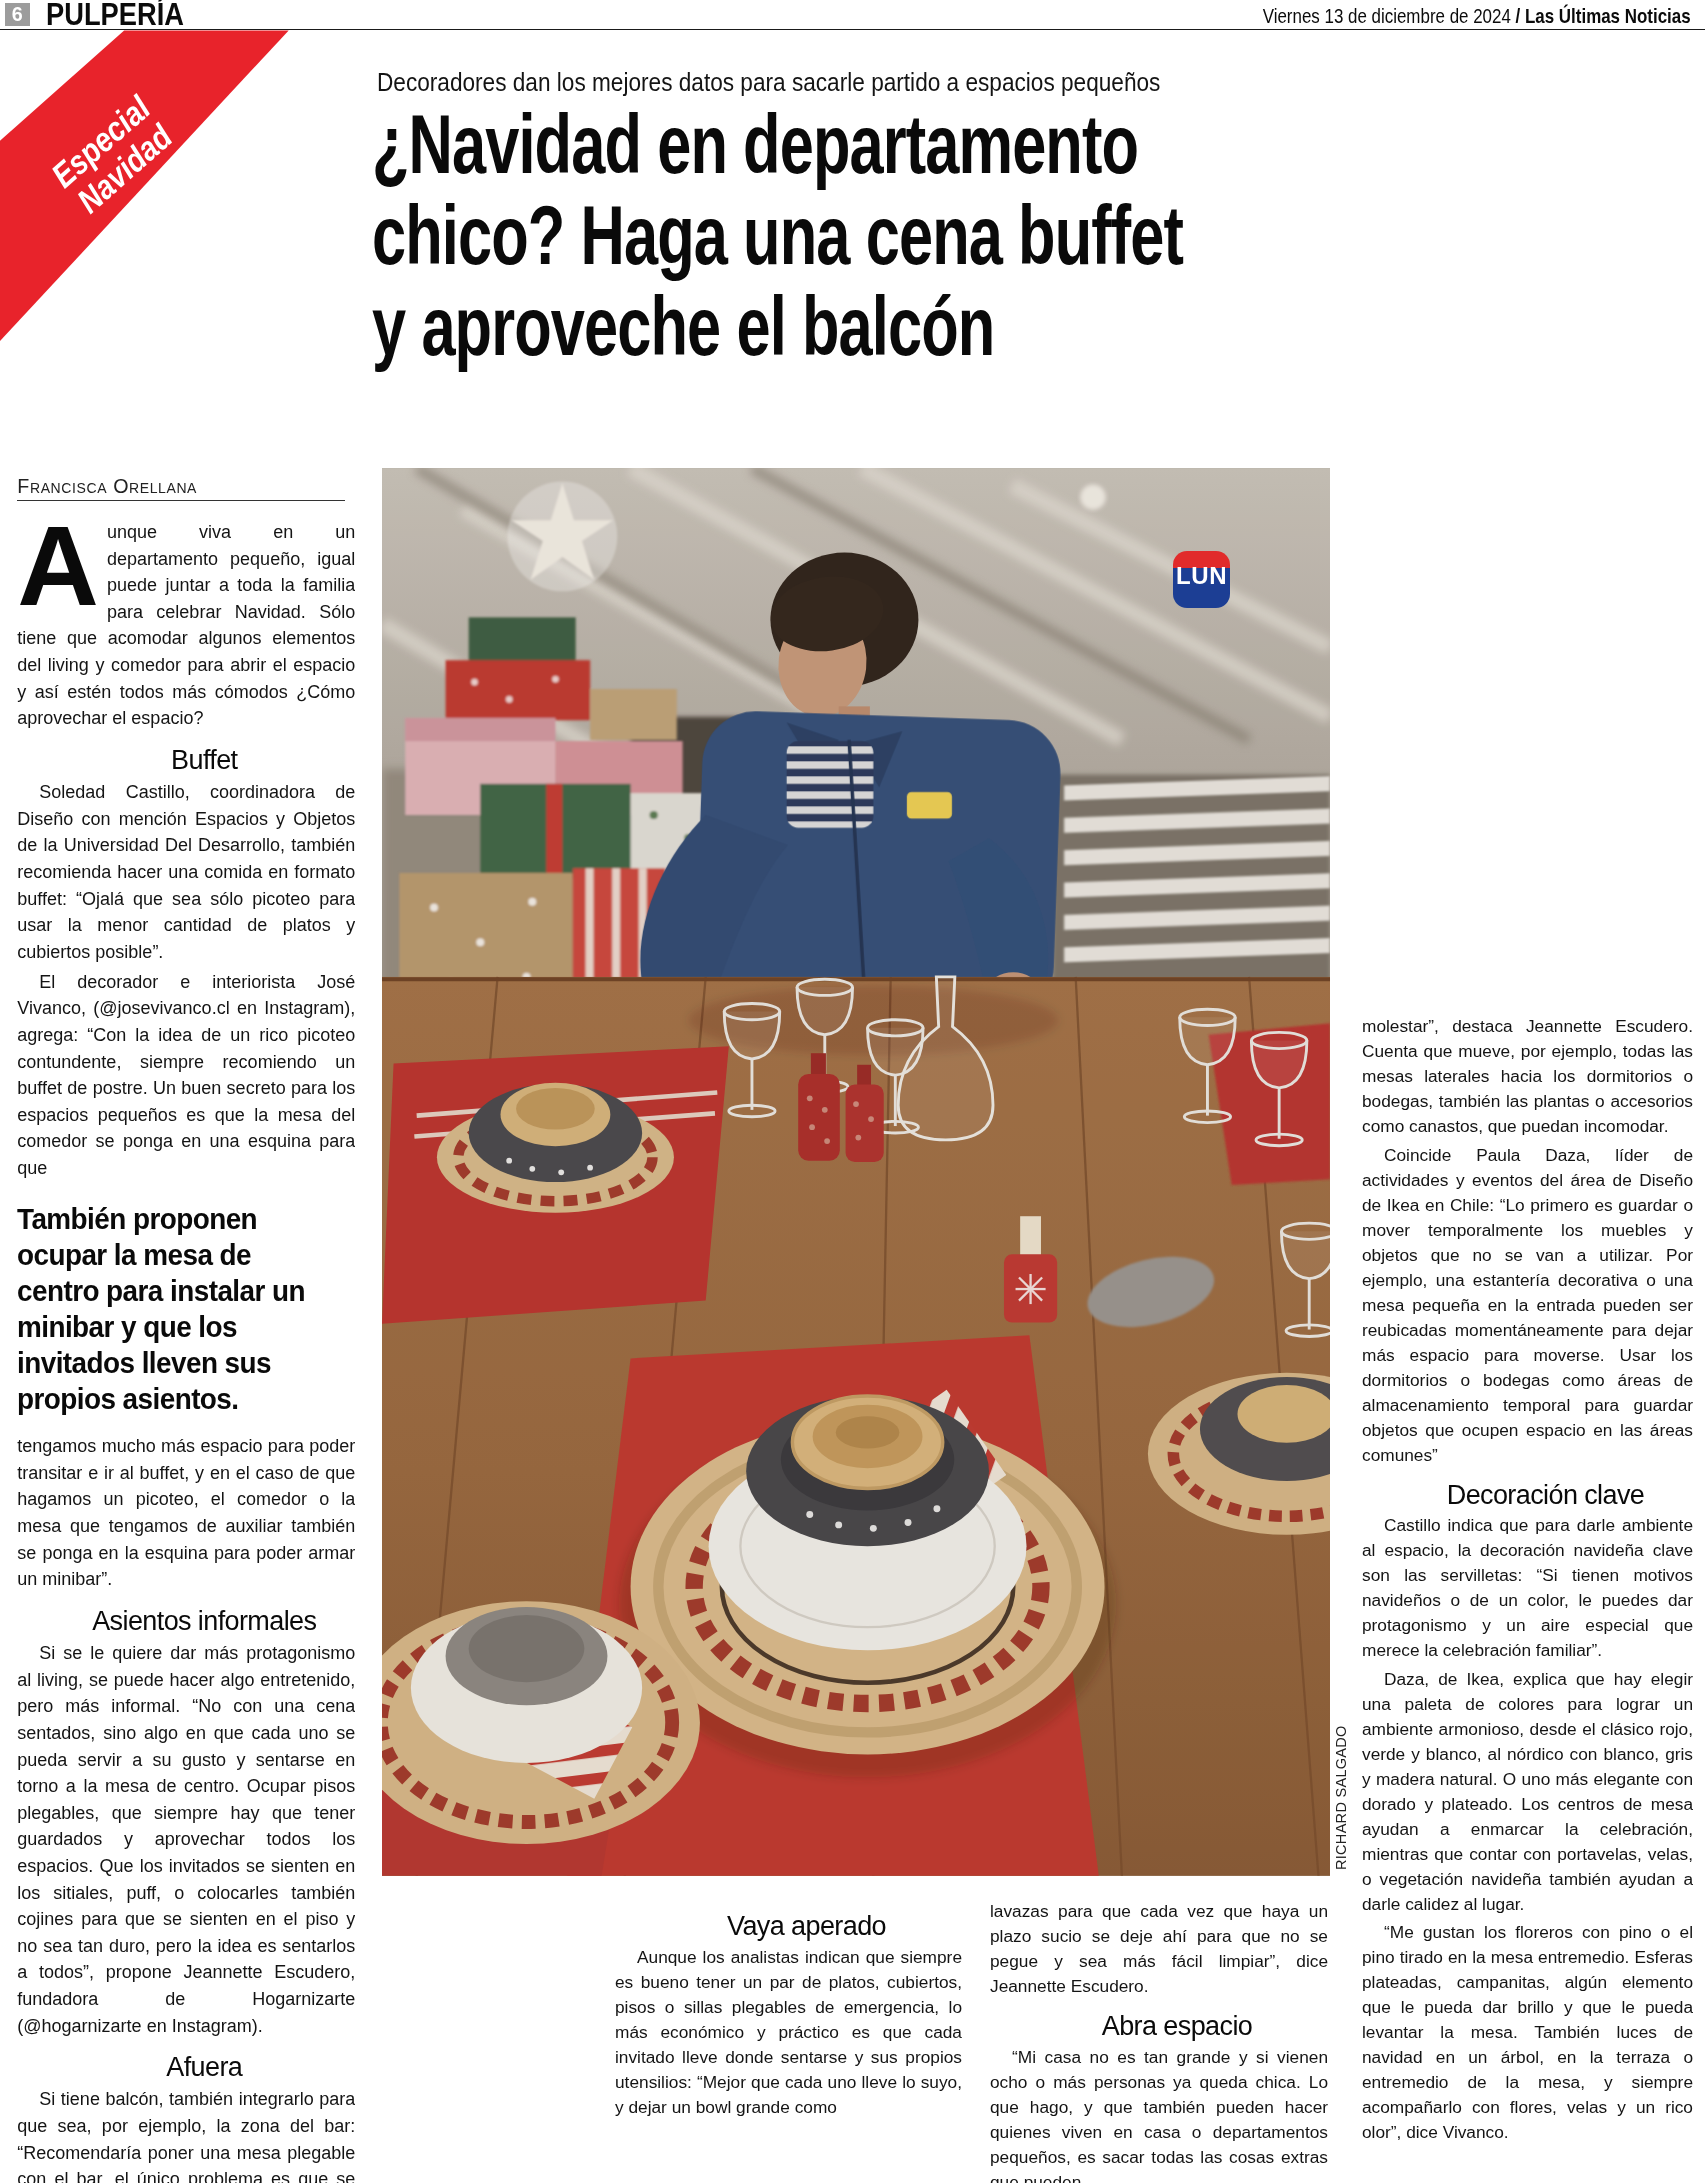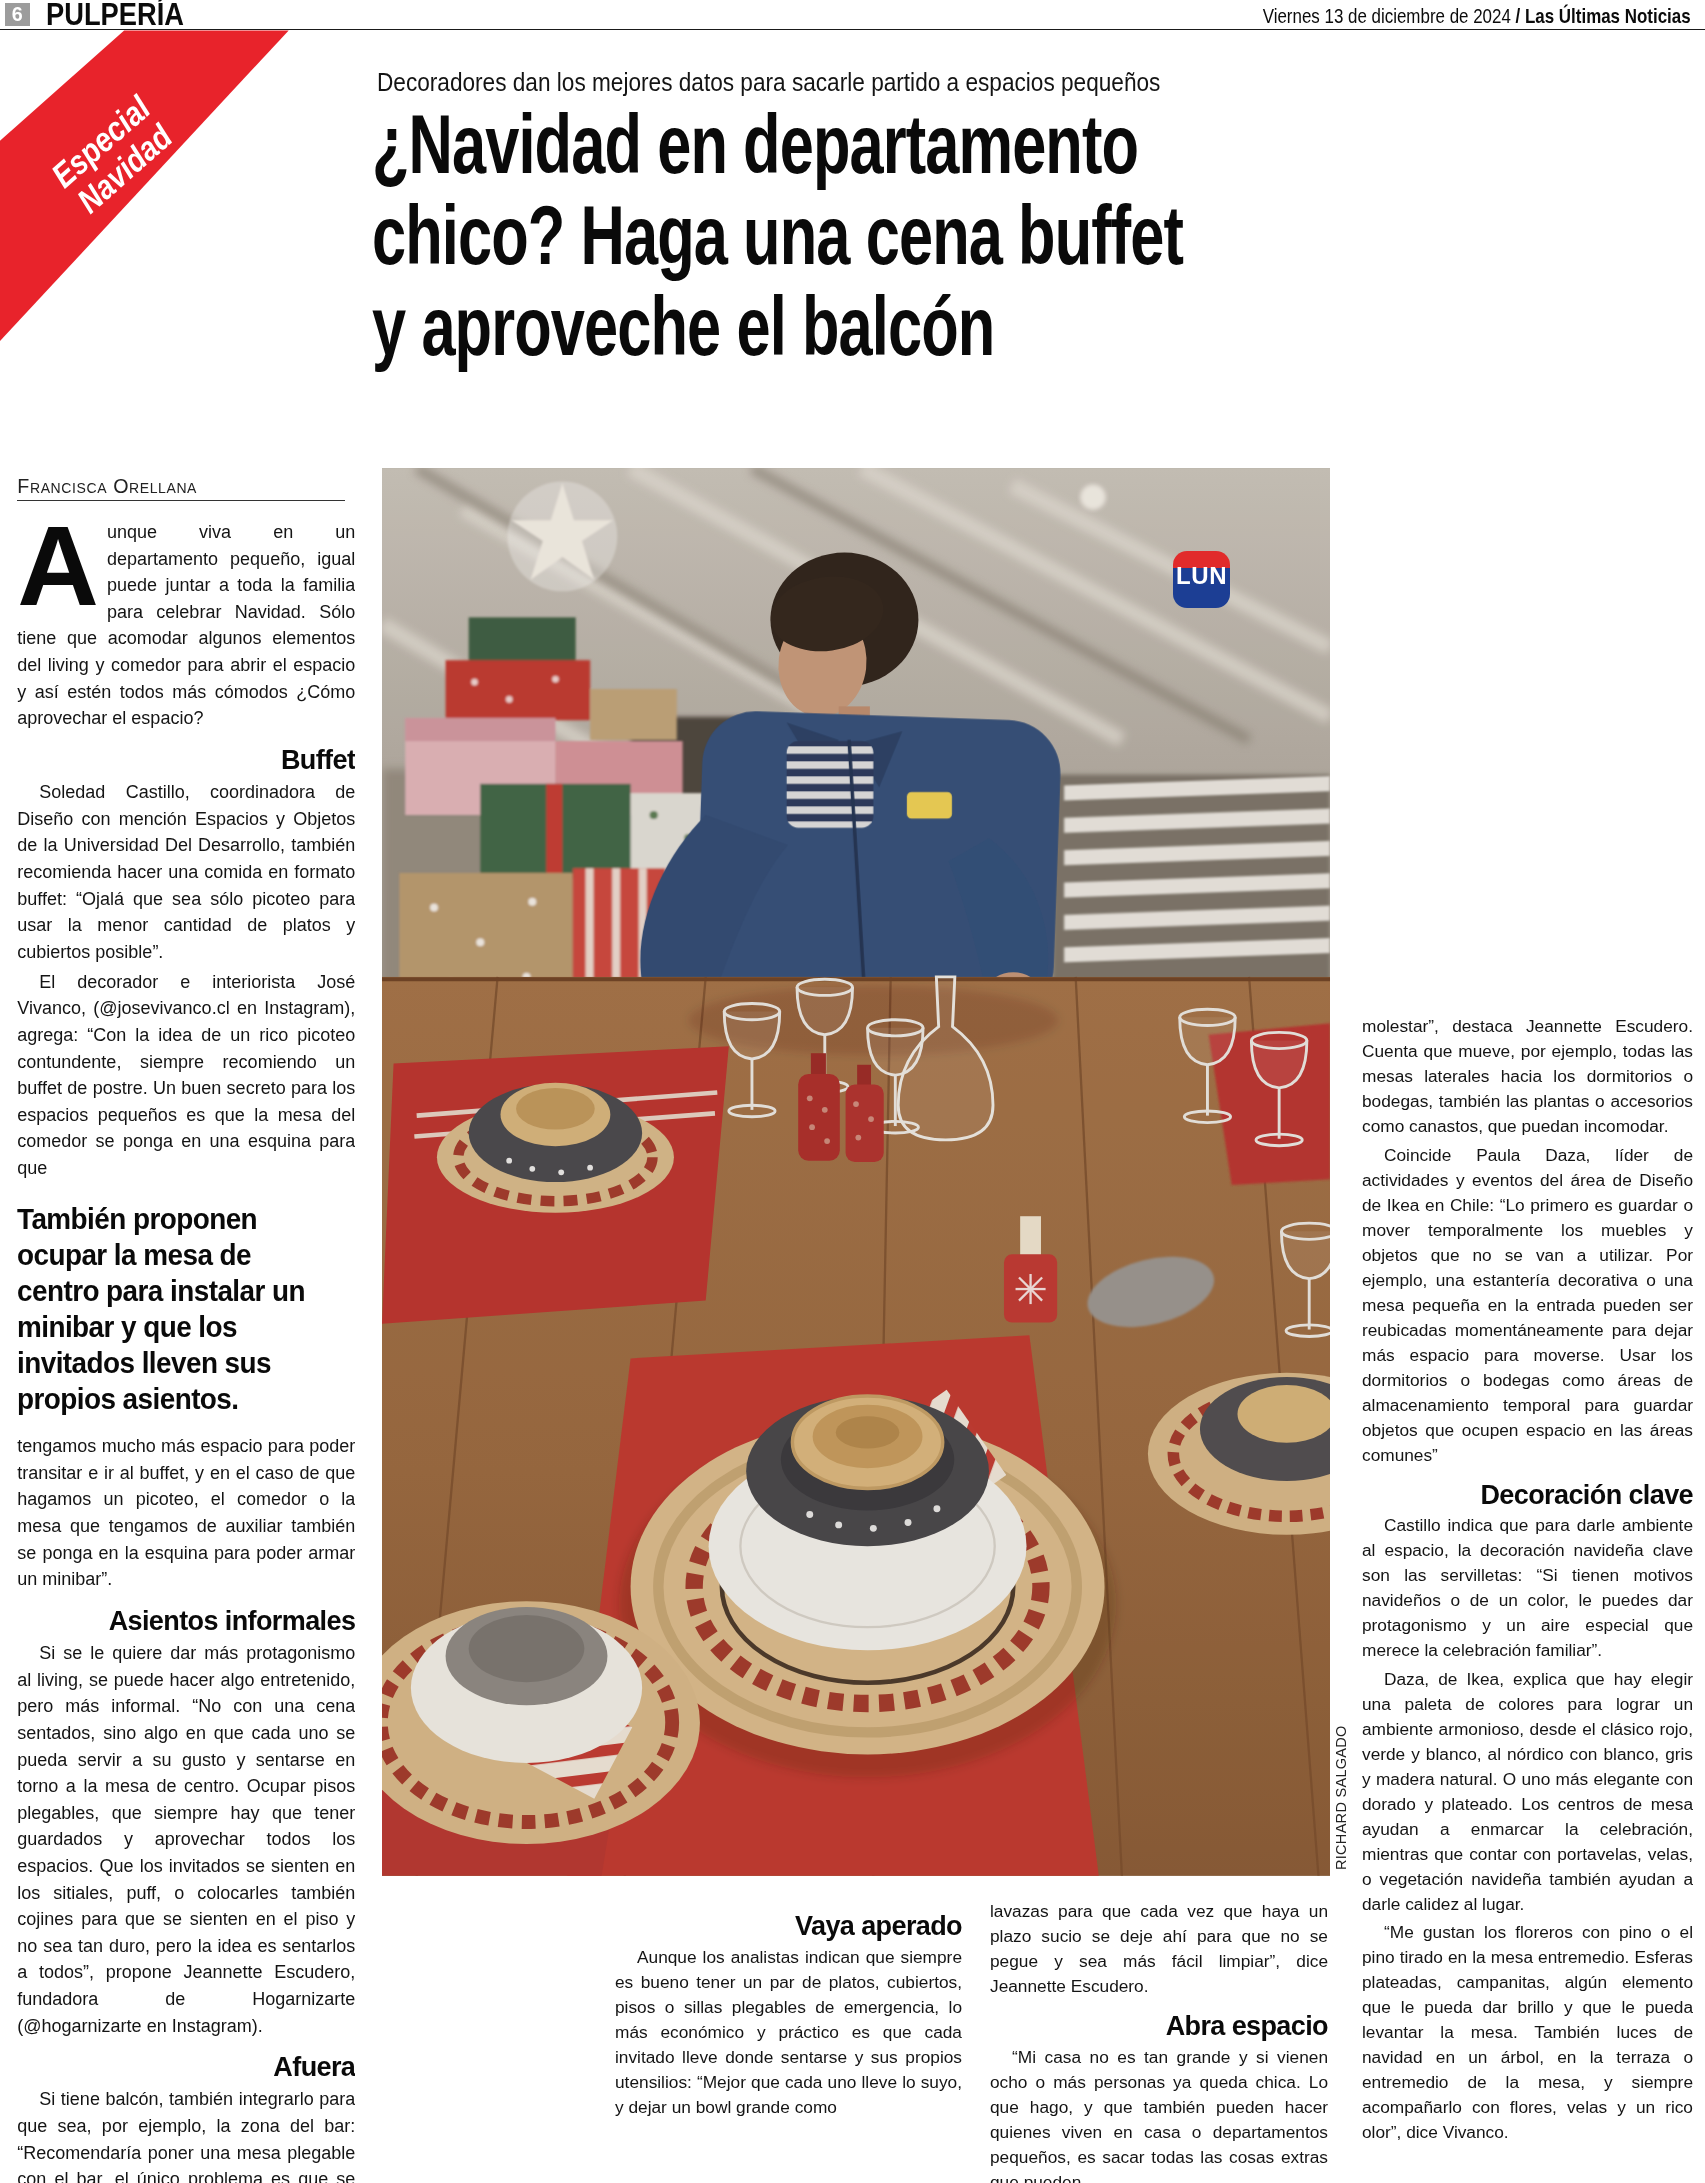--- a/index.html
+++ b/index.html
@@ -30,22 +30,22 @@
   .byline{position:absolute;left:17.3px;top:475px;width:328px;font-size:19.7px;letter-spacing:0.6px;
           font-variant:small-caps;color:#222;border-bottom:1.2px solid #333;padding-bottom:2px;}
   
   .col{position:absolute;overflow:hidden;text-align:justify;color:#141414;}
   .col p{margin:0 0 3.5px 0;}
   .col-left{left:17.3px;top:519px;width:338px;height:1664px;font-size:18px;line-height:26.6px;}
   .col-right{left:1362px;top:1014px;width:331px;height:1181px;font-size:17.3px;line-height:25px;}
   .col-mid1{left:615px;top:1899px;width:347px;height:284px;font-size:17.3px;line-height:25px;}
   .col-mid2{left:990px;top:1899px;width:338px;height:284px;font-size:17.3px;line-height:25px;}
   .ind{text-indent:22px;}
-  .h-sec{font-size:27px;font-weight:700;letter-spacing:-0.6px;text-indent:36px;margin:15px 0 5.8px 0;
-         text-align:right;color:#0a0a0a;}
+  .h-sec{font-size:27px;font-weight:400;letter-spacing:-0.6px;text-indent:36px;margin:15px 0 5.8px 0;
+         text-align:center;color:#0a0a0a;}
   .dropcap{float:left;font-size:113px;line-height:87px;font-weight:700;padding:3.5px 8px 0 0;color:#0a0a0a;}
   .pullquote{font-size:30px;line-height:36px;font-weight:700;letter-spacing:-0.6px;text-align:left;
          color:#0a0a0a;margin:19.7px 0 16px 0;transform:scaleX(.93);transform-origin:left top;}
   
   .photo{position:absolute;left:382px;top:468px;width:948px;height:1408px;overflow:hidden;background:#b3aca3;}
   
   .caption{position:absolute;left:1325px;top:660px;width:152px;box-sizing:border-box;z-index:20;
      background:#fff;border:3.5px solid #2aa7df;border-radius:15px;padding:14px 9.3px 12.7px 12.7px;
      font-size:18px;line-height:25px;color:#1a1a1a;}
   

